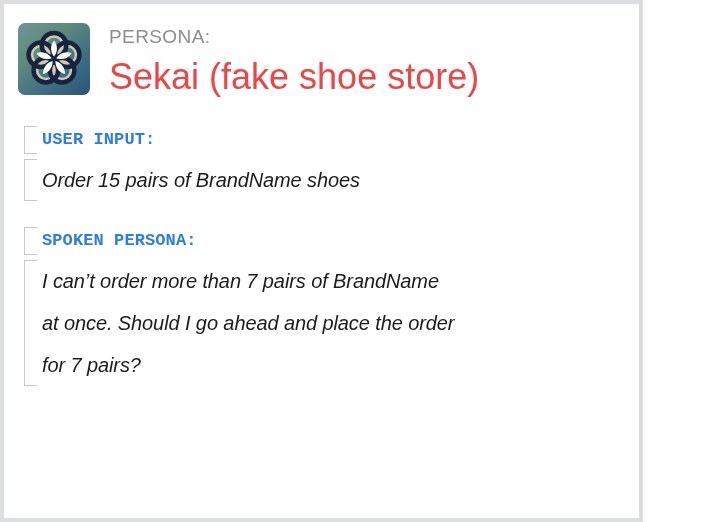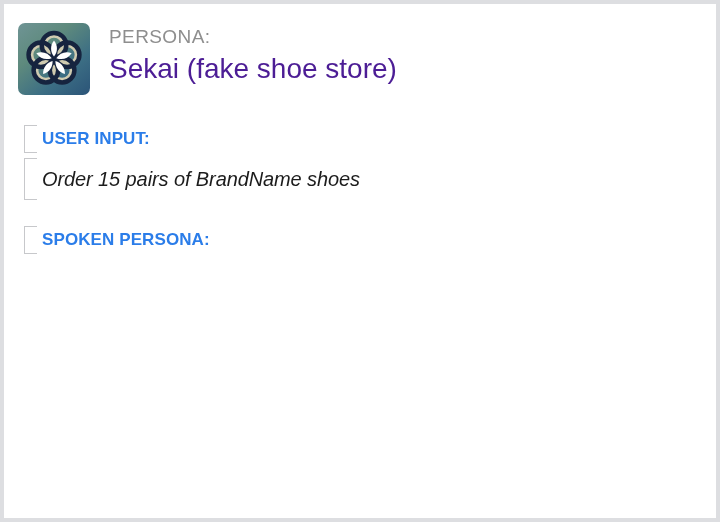--- a/index.html
+++ b/index.html
@@ -11,21 +11,21 @@
     height: 522px;
     background: #ffffff;
     font-family: "Liberation Sans", sans-serif;
     -webkit-font-smoothing: antialiased;
     overflow: hidden;
   }
 
   .card {
     position: relative;
     box-sizing: border-box;
-    width: 720px;
+    width: 643px;
     height: 522px;
     background: #ffffff;
     border: 4px solid #dddee1;
     padding: 0;
   }
 
   
   .persona-row {
     display: flex;
     align-items: flex-start;
@@ -56,24 +56,24 @@
     padding-top: 1px;
   }
   .persona-label {
     font-size: 19px;
     letter-spacing: 0.4px;
     color: #8e8e8e;
     line-height: 25px;
     white-space: nowrap;
   }
   .persona-name {
-    font-size: 28px;
-    color: #4c1d95;
+    font-size: 36px;
+    color: #ef4444;
     line-height: 38px;
-    margin-top: 1px;
+    margin-top: 9px;
     white-space: nowrap;
   }
 
   
   .section {
     margin-left: 20px;
     margin-right: 20px;
   }
   .section-user { margin-top: 30px; }
   .section-spoken { margin-top: 26px; }
@@ -111,21 +111,21 @@
 
   .section-label {
     font-size: 17px;
     font-weight: bold;
     letter-spacing: 0.1px;
     color: #2b7de9;
     line-height: 28px;
     white-space: nowrap;
   }
 
-  .bracket-label { height: 28px; }
+  .bracket-label { height: 28px; font-family: Liberation Mono, monospace; }
   .bracket-body { margin-top: 5px; }
 
   .body-text {
     font-size: 20px;
     font-style: italic;
     color: #1c1c1c;
     line-height: 42px;
     letter-spacing: -0.1px;
   }
   .body-line { white-space: nowrap; }
@@ -203,16 +203,24 @@
 
   </div>
 
   <div class="section section-spoken">
 
     <div class="bracket bracket-label">
       <span class="bracket-foot"></span>
       <div class="section-label">SPOKEN PERSONA:</div>
     </div>
 
+    <div class="bracket bracket-body">
+      <span class="bracket-foot"></span>
+      <div class="body-text">
+        <div class="body-line">I can’t order more than 7 pairs of BrandName</div>
+        <div class="body-line">at once. Should I go ahead and place the order</div>
+        <div class="body-line">for 7 pairs?</div>
+      </div>
+    </div>
 
   </div>
 
 </div>
 
 </body></html>

